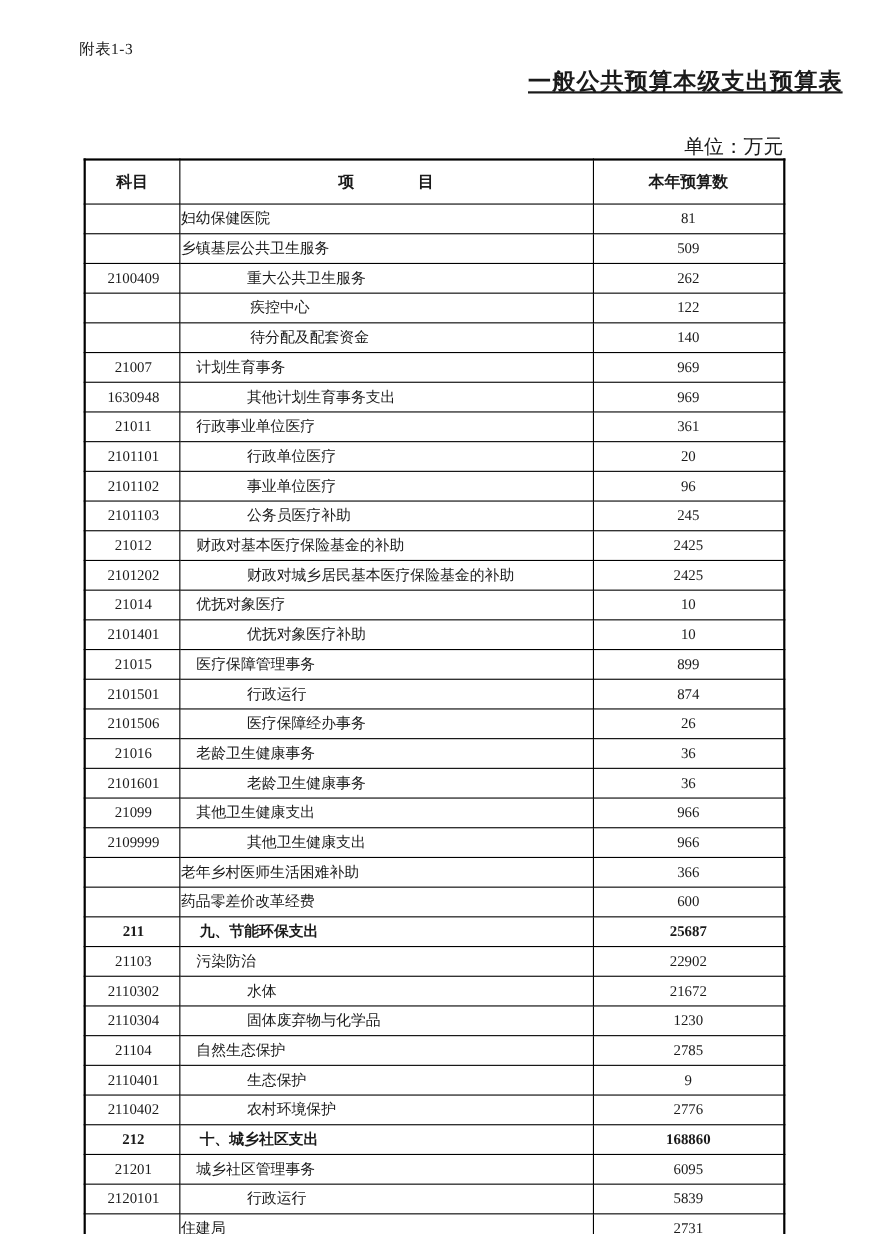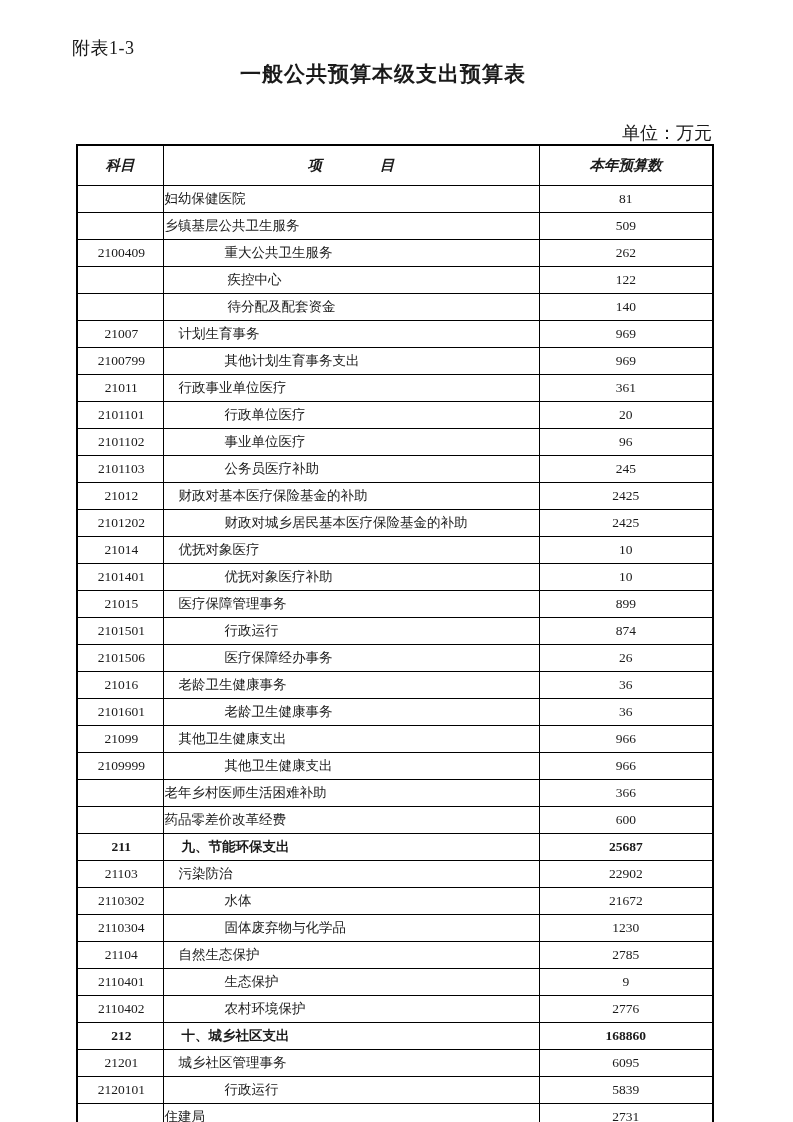--- a/index.html
+++ b/index.html
@@ -7,26 +7,27 @@
     width:793px;height:1122px;
     background:#ffffff;
     position:relative;
     font-family:"Liberation Serif","DejaVu Serif",serif;
     color:#1a1a1a;
     -webkit-font-smoothing:antialiased;
   }
   .page{position:absolute;inset:0;}
   .appendix-label{
     position:absolute;left:72px;top:36px;
-    font-size:18px;letter-spacing:0.5px;
+    font-size:14px;letter-spacing:0.5px;
   }
   .doc-title{
     position:absolute;left:0;top:60px;width:766px;
-    text-align:center;font-size:21px;font-weight:bold;
+    text-align:right;font-size:21px;font-weight:bold;
     letter-spacing:1px;
+    text-decoration:underline;
   }
   .unit-note{
     position:absolute;top:121px;right:81px;
     font-size:18px;
   }
   table.budget{
     position:absolute;left:76px;top:144px;
     width:636px;
     border-collapse:collapse;
     table-layout:fixed;
@@ -35,21 +36,21 @@
   table.budget th, table.budget td{
     border:1px solid #000;
     overflow:hidden;white-space:nowrap;
     vertical-align:middle;
   }
   table.budget th{
     height:37px;
     font-size:14.5px;font-weight:bold;
     text-align:center;
   }
-  .header-row th{border-bottom:2px solid #000;font-style:italic;}
+  .header-row th{border-bottom:2px solid #000;}
   table.budget td{height:24px;font-size:13.5px;line-height:1;}
   td.code{text-align:center;padding-left:3px;}
   td.item{text-align:left;}
   td.amount{text-align:center;}
   .indent-0{padding-left:18px;}
   .indent-1{padding-left:15px;}
   .indent-2{padding-left:61px;}
   .indent-3{padding-left:64px;}
   .indent-4{}
   tr.row-bold td{font-weight:bold;}
@@ -103,21 +104,21 @@
           <td class="code"></td>
           <td class="item indent-3">待分配及配套资金</td>
           <td class="amount">140</td>
         </tr>
         <tr>
           <td class="code">21007</td>
           <td class="item indent-1">计划生育事务</td>
           <td class="amount">969</td>
         </tr>
         <tr>
-          <td class="code">2100799</td>
+          <td class="code">1630948</td>
           <td class="item indent-2">其他计划生育事务支出</td>
           <td class="amount">969</td>
         </tr>
         <tr>
           <td class="code">21011</td>
           <td class="item indent-1">行政事业单位医疗</td>
           <td class="amount">361</td>
         </tr>
         <tr>
           <td class="code">2101101</td>

